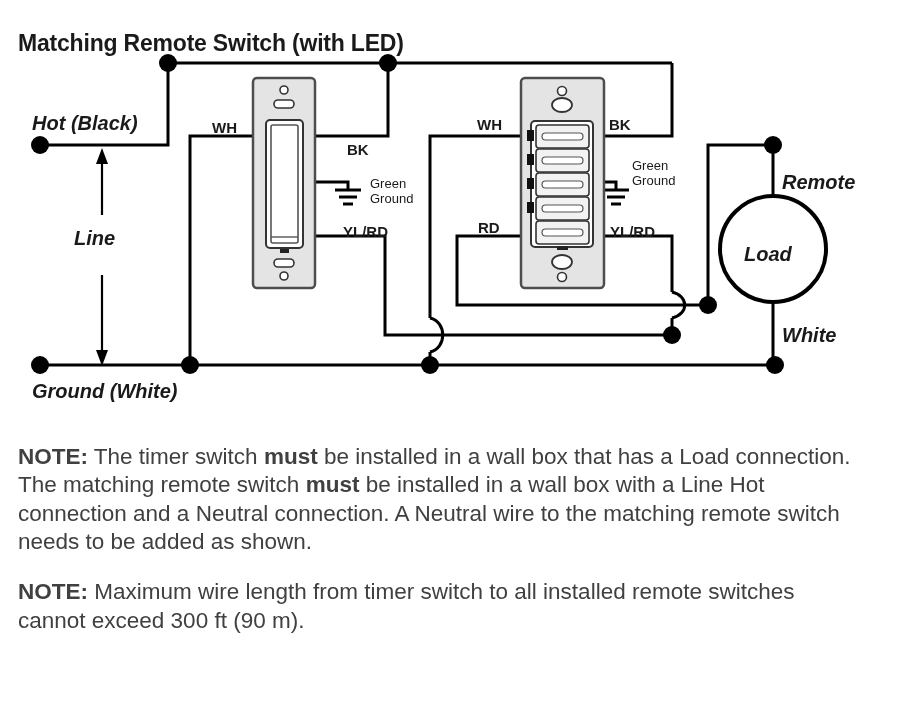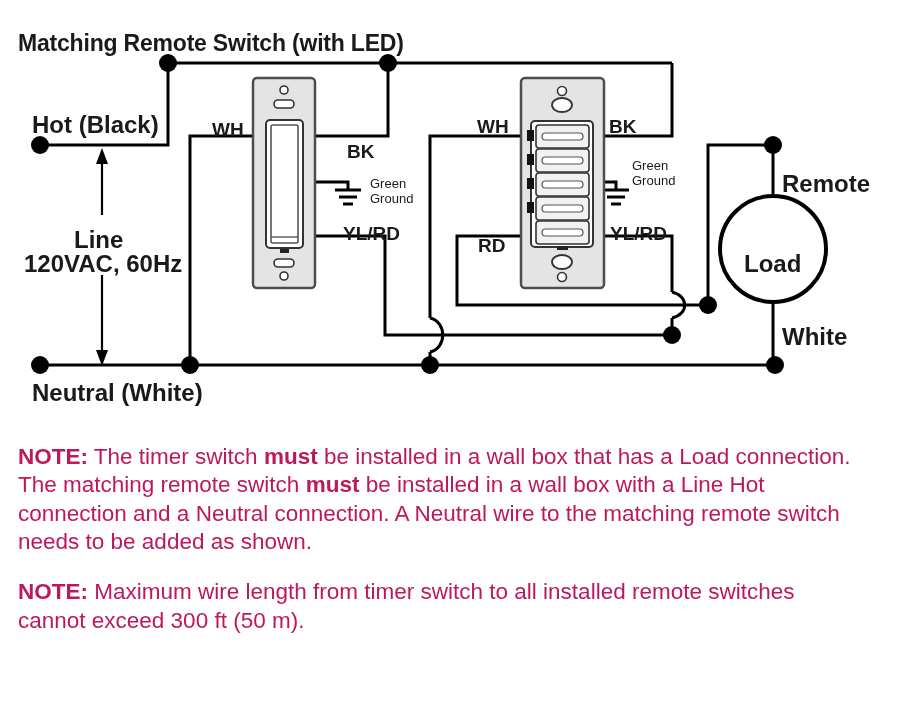--- a/index.html
+++ b/index.html
@@ -1,25 +1,25 @@
 <!DOCTYPE html>
 <html><head>
 <meta charset="utf-8">
 <style>
   html,body{margin:0;padding:0;background:#fff;}
   body{width:899px;height:718px;font-family:"Liberation Sans",sans-serif;color:#1a1a1a;overflow:hidden;}
   #wrap{position:relative;width:899px;height:718px;}
   #diagram{position:absolute;left:0;top:0;width:899px;height:440px;}
   .lbl{position:absolute;font-weight:bold;white-space:nowrap;line-height:1;}
   .ttl{font-size:23px;letter-spacing:-0.2px;}
-  .big{font-size:24px;}
-  .mid{font-size:19px;}
+  .big{font-size:20px;font-style:italic;}
+  .mid{font-size:15px;}
   .sm{font-size:13px;font-weight:normal;line-height:1.05;}
   #notes{position:absolute;left:0;top:443px;width:899px;}
-  .para{font-size:22.5px;line-height:1.26;color:#be185d;margin:0 12px 2px 0;padding:0 22px 0 18px;}
+  .para{font-size:22.5px;line-height:1.26;color:#404040;margin:0 12px 2px 0;padding:0 22px 0 18px;}
   .para b{font-weight:bold;}
   .gap{height:10px;}
 </style>
 </head>
 <body>
 
 <div id="wrap">
 
   <div id="diagram">
 
@@ -140,41 +140,40 @@
         <circle cx="430" cy="365" r="9"></circle>
         <circle cx="775" cy="365" r="9"></circle>
       </g>
     </svg>
 
     
     <div class="lbl ttl" style="left:18px;top:32px;">Matching Remote Switch (with LED)</div>
 
     <div class="lbl big" style="left:32px;top:113px;">Hot (Black)</div>
     <div class="lbl big" style="left:74px;top:228px;text-align:right;">Line</div>
-    <div class="lbl big" style="left:24px;top:252px;">120VAC, 60Hz</div>
-    <div class="lbl big" style="left:32px;top:381px;">Neutral (White)</div>
+    <div class="lbl big" style="left:32px;top:381px;">Ground (White)</div>
 
     <div class="lbl mid" style="left:212px;top:120px;">WH</div>
     <div class="lbl mid" style="left:347px;top:142px;">BK</div>
     <div class="lbl mid" style="left:343px;top:224px;">YL/RD</div>
     <div class="lbl sm" style="left:370px;top:177px;">Green</div>
     <div class="lbl sm" style="left:370px;top:192px;">Ground</div>
 
     <div class="lbl mid" style="left:477px;top:117px;">WH</div>
     <div class="lbl mid" style="left:609px;top:117px;">BK</div>
-    <div class="lbl mid" style="left:478px;top:236px;">RD</div>
+    <div class="lbl mid" style="left:478px;top:220px;">RD</div>
     <div class="lbl mid" style="left:610px;top:224px;">YL/RD</div>
     <div class="lbl sm" style="left:632px;top:159px;">Green</div>
     <div class="lbl sm" style="left:632px;top:174px;">Ground</div>
 
-    <div class="lbl big" style="left:744px;top:252px;">Load</div>
+    <div class="lbl big" style="left:744px;top:244px;">Load</div>
     <div class="lbl big" style="left:782px;top:172px;">Remote</div>
     <div class="lbl big" style="left:782px;top:325px;">White</div>
   </div>
 
   <div id="notes">
     <p class="para"><b>NOTE:</b><span> The timer switch <b>must</b> be installed in a wall box that has a Load connection. The matching remote switch <b>must</b> be installed in a wall box with a Line Hot connection and a Neutral connection. A Neutral wire to the matching remote switch needs to be added as shown.</span></p>
     <div class="gap"></div>
     <div class="gap"></div>
-    <p class="para"><b>NOTE:</b><span> Maximum wire length from timer switch to all installed remote switches cannot exceed 300 ft (50 m).</span></p>
+    <p class="para"><b>NOTE:</b><span> Maximum wire length from timer switch to all installed remote switches cannot exceed 300 ft (90 m).</span></p>
   </div>
 
 </div>
 
 </body></html>

